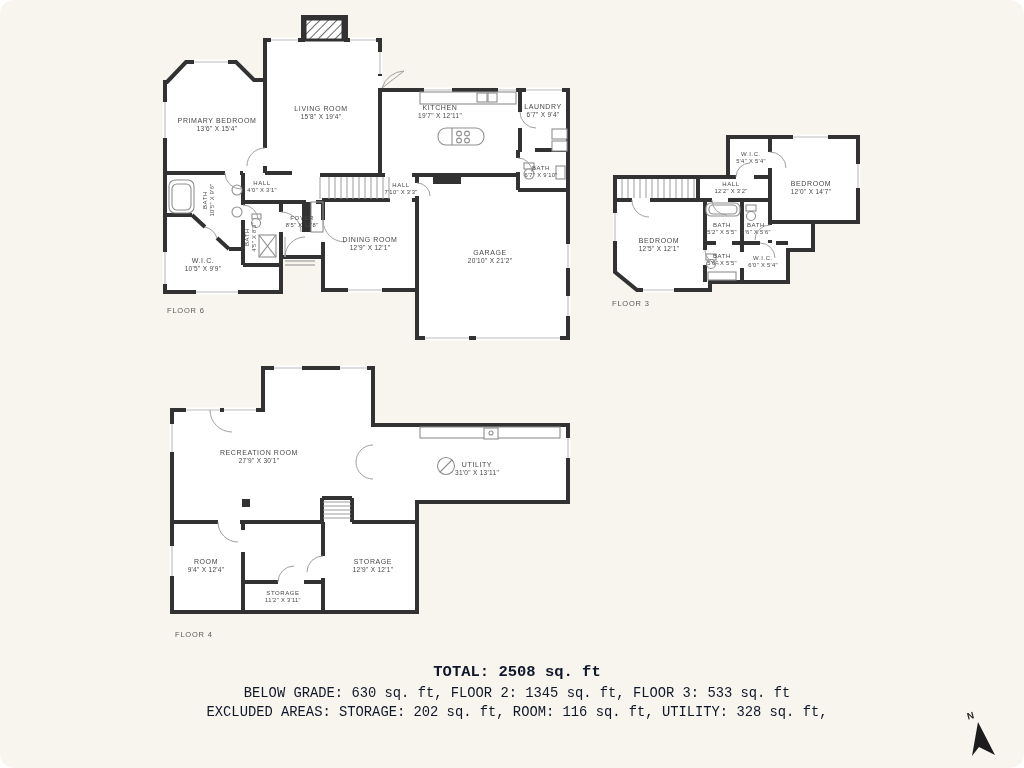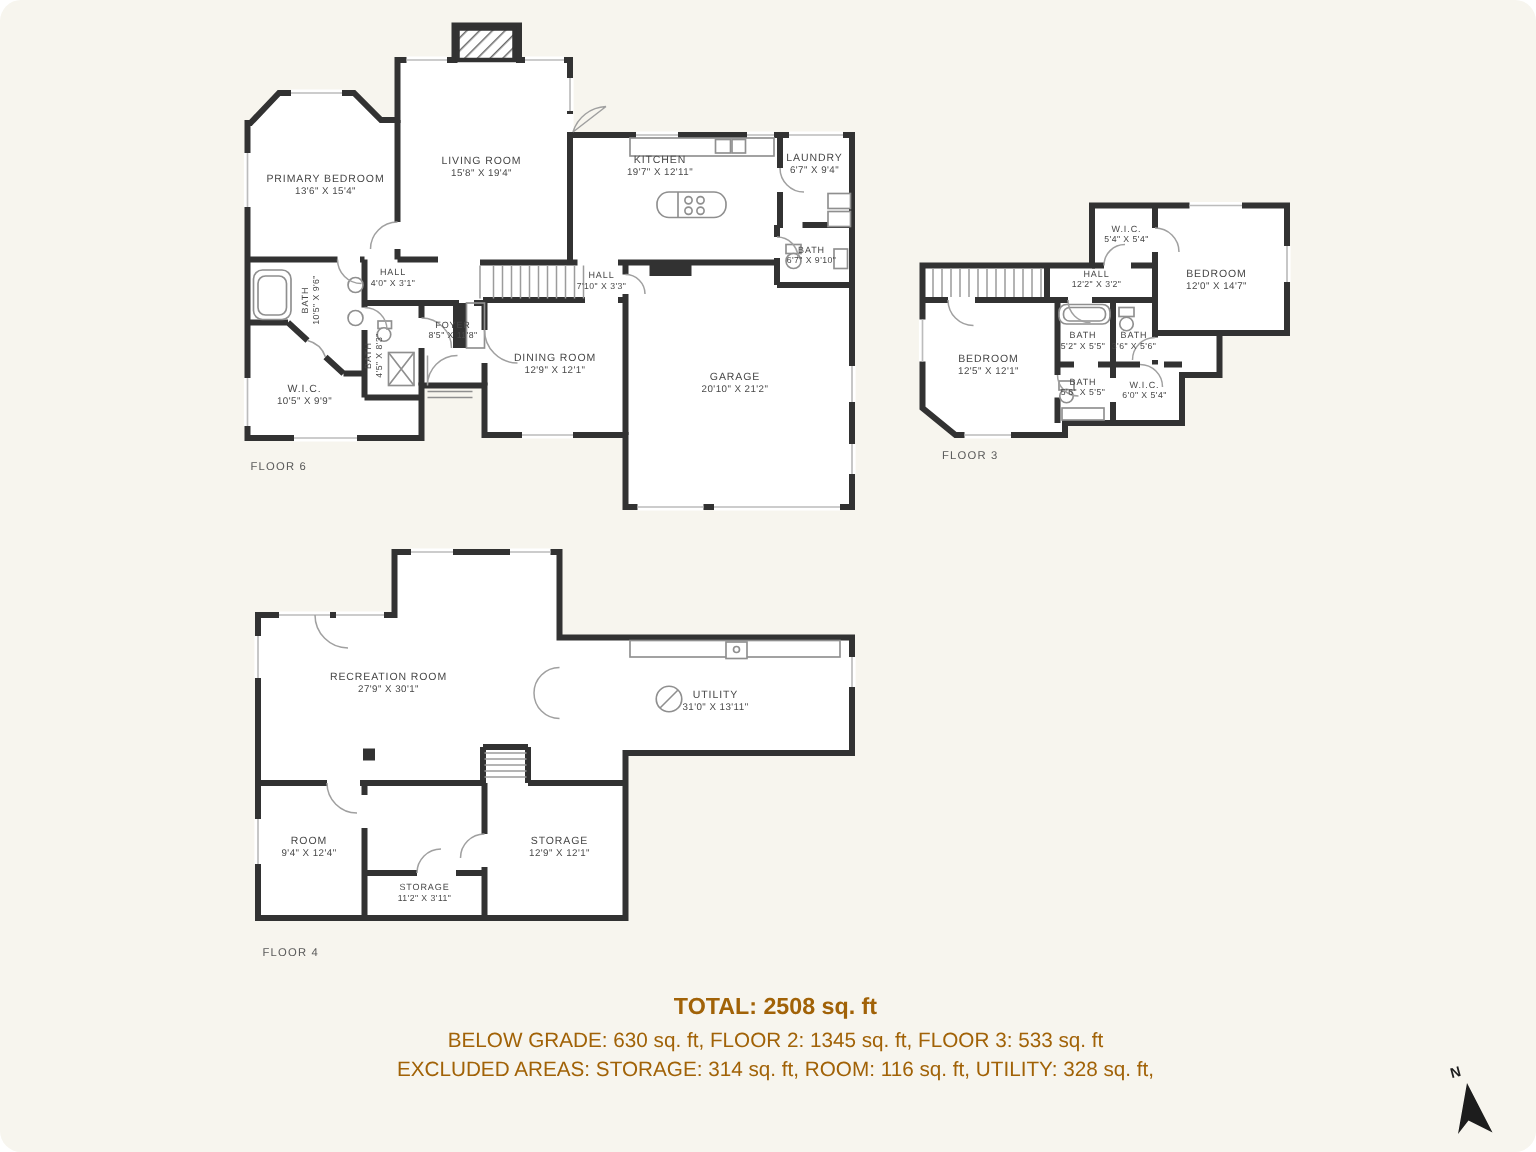--- a/index.html
+++ b/index.html
@@ -20,21 +20,21 @@
   .tread{fill:none;stroke:#9c9c9c;stroke-width:1;}
   .door{fill:none;stroke:#a0a0a0;stroke-width:1;}
   
   .lbl{position:absolute;transform:translate(-50%,-50%);text-align:center;color:#474747;white-space:nowrap;}
   .lbl .nm{display:block;font-size:7px;letter-spacing:.6px;}
   .lbl .dm{display:block;font-size:6.5px;letter-spacing:.3px;margin-top:1px;}
   .lbl.vert{transform:translate(-50%,-50%) rotate(-90deg);}
   .lbl.tiny .nm{font-size:6px;}
   .lbl.tiny .dm{font-size:5.8px;}
   .floor-lbl{position:absolute;font-size:7.5px;letter-spacing:.8px;color:#5a5a5a;white-space:nowrap;}
-  .summary{position:absolute;left:10px;right:0;top:663px;text-align:center;color:#a16207;}
+  .summary{position:absolute;left:10px;right:0;top:663px;text-align:center;color:#0f172a;font-family:Liberation Mono, monospace;}
   .summary .total{font-weight:bold;font-size:15.5px;margin-bottom:4px;}
   .summary .line{font-size:13.8px;line-height:18.5px;}
   .n-label{position:absolute;left:967px;top:710px;font-size:9.5px;font-weight:bold;color:#1d1d1d;transform:rotate(-15deg);}
 </style>
 </head>
 <body>
 
 <div class="canvas">
 
   <svg class="plan" width="1024" height="768" viewBox="0 0 1024 768">
@@ -314,24 +314,24 @@
   <div class="lbl tiny" style="left:283px;top:596px">
     <span class="nm">STORAGE</span>
     <span class="dm">11'2" X 3'11"</span>
   </div>
   <div class="lbl" style="left:373px;top:565px">
     <span class="nm">STORAGE</span>
     <span class="dm">12'9" X 12'1"</span>
   </div>
 
   <div class="floor-lbl" style="left:167px;top:306px">FLOOR 6</div>
-  <div class="floor-lbl" style="left:628px;top:299px">FLOOR 3</div>
+  <div class="floor-lbl" style="left:612px;top:299px">FLOOR 3</div>
   <div class="floor-lbl" style="left:175px;top:630px">FLOOR 4</div>
 
   <div class="summary">
     <div class="total">TOTAL: 2508 sq. ft</div>
     <div class="line">BELOW GRADE: 630 sq. ft, FLOOR 2: 1345 sq. ft, FLOOR 3: 533 sq. ft</div>
-    <div class="line">EXCLUDED AREAS: STORAGE: 314 sq. ft, ROOM: 116 sq. ft, UTILITY: 328 sq. ft,</div>
+    <div class="line">EXCLUDED AREAS: STORAGE: 202 sq. ft, ROOM: 116 sq. ft, UTILITY: 328 sq. ft,</div>
   </div>
 
   <div class="n-label">N</div>
 
 </div>
 
 </body></html>

